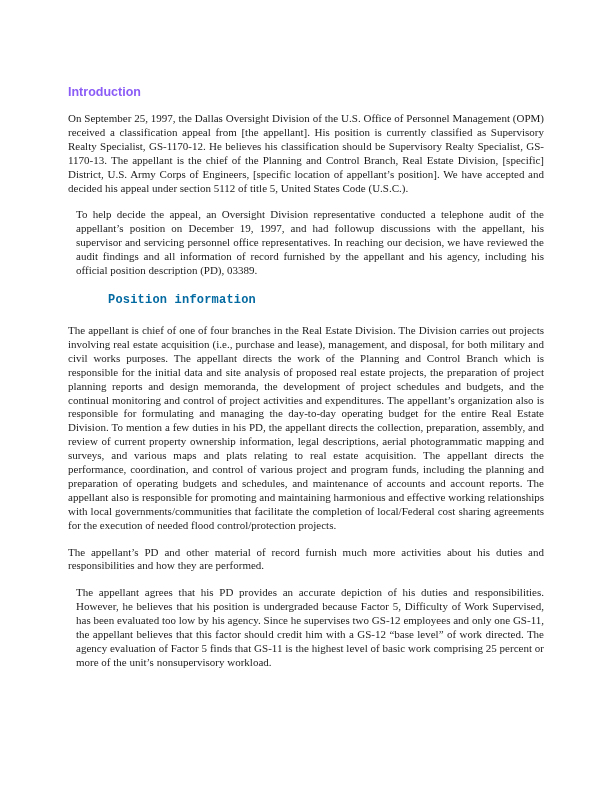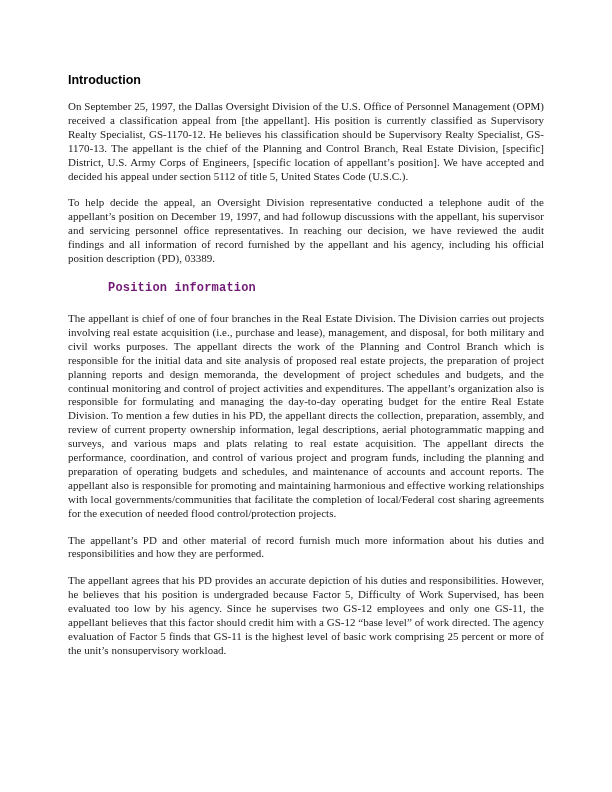--- a/index.html
+++ b/index.html
@@ -20,57 +20,58 @@
     position: absolute;
     left: 68px;
     top: 70px;
     width: 476px;
   }
   .heading-sans {
     font-family: "Liberation Sans", sans-serif;
     font-weight: bold;
     font-size: 12.5px;
     line-height: 14px;
-    margin: 3px 0 13px 0;
-    color: #000000;
+    margin: 15px 0 13px 0;
+    color: #8b5cf6;
   }
   .heading-mono {
     font-family: "Liberation Mono", "DejaVu Sans Mono", monospace;
     font-weight: bold;
     font-size: 12px;
     line-height: 14px;
     letter-spacing: 0.2px;
     margin: 15px 0 17px 0;
-    color: #701a75;
+    color: #0369a1;
     padding-left: 40px;
   }
   .para {
     font-size: 11px;
     line-height: 13.9px;
     text-align: justify;
     margin: 0 0 13px 0;
     color: #1c1c1c;
   }
   .para:last-child {
     margin-bottom: 0;
+    margin-left: 8px;
   }
 </style>
 </head>
 <body>
 
 <div class="page">
   <div class="content">
 
     <div class="section">
       <h2 class="heading-sans">Introduction</h2>
       <p class="para">On September 25, 1997, the Dallas Oversight Division of the U.S. Office of Personnel Management (OPM) received a classification appeal from [the appellant].  His position is currently classified as Supervisory Realty Specialist, GS-1170-12.  He believes his classification should be Supervisory Realty Specialist, GS-1170-13.  The appellant is the chief of the Planning and Control Branch, Real Estate Division, [specific] District, U.S. Army Corps of Engineers, [specific location of appellant’s position].  We have accepted and decided his appeal under section 5112 of title 5, United States Code (U.S.C.).</p>
       <p class="para">To help decide the appeal, an Oversight Division representative conducted a telephone audit of the appellant’s position on December 19, 1997, and had followup discussions with the appellant, his supervisor and servicing personnel office representatives.  In reaching our decision, we have reviewed the audit findings and all information of record furnished by the appellant and his agency, including his official position description (PD), 03389.</p>
     </div>
 
     <div class="section">
       <h2 class="heading-mono">Position information</h2>
       <p class="para">The appellant is chief of one of four branches in the Real Estate Division.  The Division carries out projects involving real estate acquisition (i.e., purchase and lease), management, and disposal, for both military and civil works purposes. The appellant directs the work of the Planning and Control Branch which is responsible for the initial data and site analysis of proposed real estate projects, the preparation of project planning reports and design memoranda, the development of project schedules and budgets, and the continual monitoring and control of project activities and expenditures.  The appellant’s organization also is responsible for formulating and managing the day-to-day operating budget for the entire Real Estate Division.  To mention a few duties in his PD, the appellant directs the collection, preparation, assembly, and review of current property ownership information, legal descriptions, aerial photogrammatic mapping and surveys, and various maps and plats relating to real estate acquisition.  The appellant directs the performance, coordination, and control of various project and program funds, including the planning and preparation of operating budgets and schedules, and maintenance of accounts and account reports.  The appellant also is responsible for promoting and maintaining harmonious and effective working relationships with local governments/communities that facilitate the completion of local/Federal cost sharing agreements for the execution of needed flood control/protection projects.</p>
-      <p class="para">The appellant’s PD and other material of record furnish much more information about his duties and responsibilities and how they are performed.</p>
+      <p class="para">The appellant’s PD and other material of record furnish much more activities about his duties and responsibilities and how they are performed.</p>
       <p class="para">The appellant agrees that his PD provides an accurate depiction of his duties and responsibilities. However, he believes that his position is undergraded because Factor 5, Difficulty of Work Supervised, has been evaluated too low by his agency.  Since he supervises two GS-12 employees and only one GS-11, the appellant believes that this factor should credit him with a GS-12 “base level” of work directed.  The agency evaluation of Factor 5 finds that GS-11 is the highest level of basic work comprising 25 percent or more of the unit’s nonsupervisory workload.</p>
     </div>
 
   </div>
 </div>
 
 </body></html>

